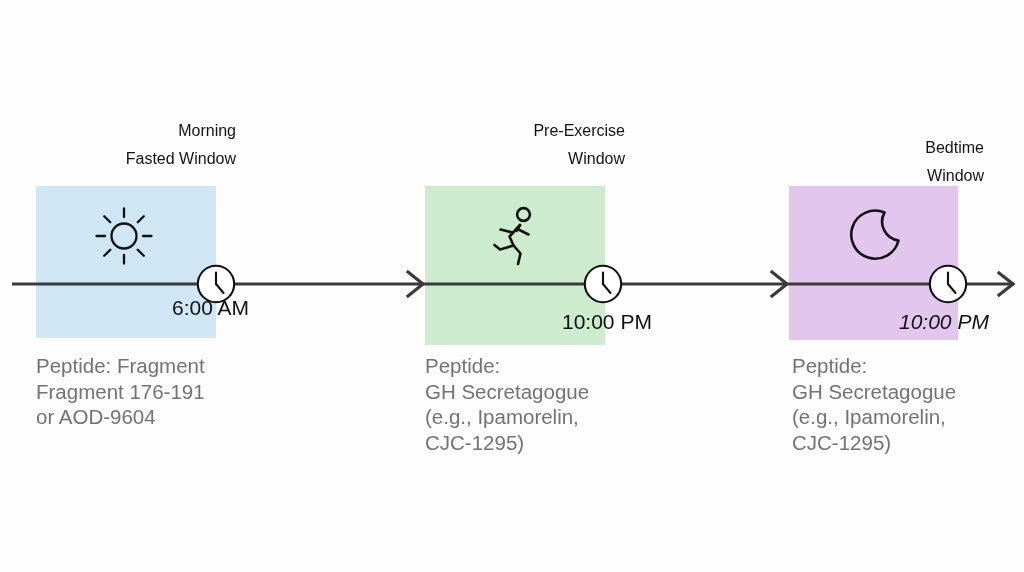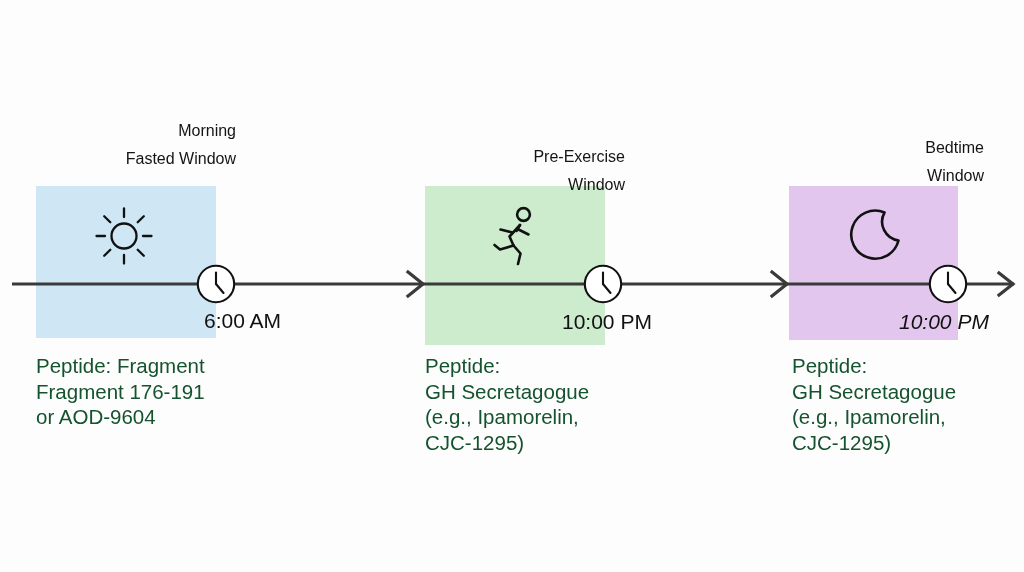--- a/index.html
+++ b/index.html
@@ -74,21 +74,21 @@
     color: #111111;
     white-space: nowrap;
   }
 
   
   .caption {
     position: absolute;
     z-index: 3;
     font-size: 20.5px;
     line-height: 25.5px;
-    color: #14532d;
+    color: #737373;
     white-space: pre-line;
   }
 </style>
 </head>
 <body>
 
 <div id="canvas">
 
   <div class="panel" style="left:36px; top:186px; width:180px; height:152px; background:#cfe7f4;"></div>
 
@@ -126,27 +126,27 @@
   </div>
 
   <div class="clock" style="left:196px; top:264px; width:40px; height:40px;">
     <svg width="40" height="40" viewBox="0 0 40 40">
       <circle cx="20" cy="20" r="18.2" fill="#ffffff" stroke="#111111" stroke-width="2.1"></circle>
       <line x1="20" y1="20" x2="20" y2="8.5" stroke="#111111" stroke-width="2.1" stroke-linecap="round"></line>
       <line x1="20" y1="20" x2="27.5" y2="29" stroke="#111111" stroke-width="2.1" stroke-linecap="round"></line>
     </svg>
   </div>
 
-  <div class="time-label" style="left:172px; top:309px;margin-left:32px;">6:00 AM</div>
+  <div class="time-label" style="left:172px; top:296px;">6:00 AM</div>
 
   <div class="caption" style="left:36px; top:353px; width:300px;">Peptide: Fragment
 Fragment 176-191
 or AOD-9604</div>
 
-  <div class="win-title" style="left:405px; top:117px; width:220px;margin-top:26px;">Pre-Exercise
+  <div class="win-title" style="left:405px; top:117px; width:220px;">Pre-Exercise
 Window</div>
 
   <div class="win-icon" style="left:487px; top:205px; width:58px; height:62px;">
     <svg width="58" height="62" viewBox="0 0 58 62">
       <g stroke="#111111" stroke-width="2.6" fill="none" stroke-linecap="round" stroke-linejoin="round">
         <circle cx="36.5" cy="9.5" r="6.4"></circle>
 
         <path d="M33 20 L22.5 31.5 L26.5 40.5"></path>
 
         <path d="M31.5 24.5 L41.5 29.5"></path>

